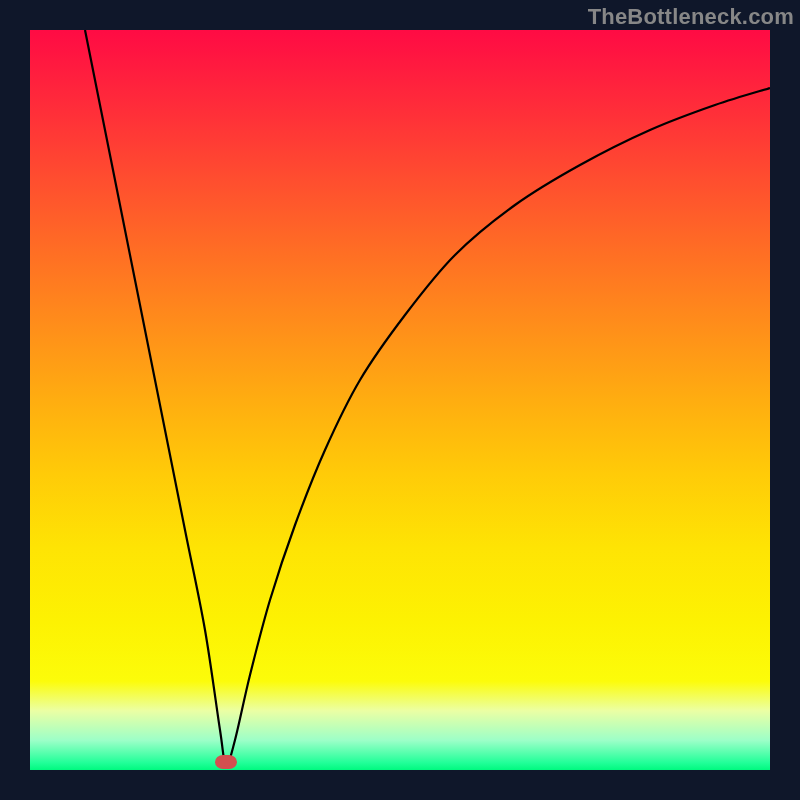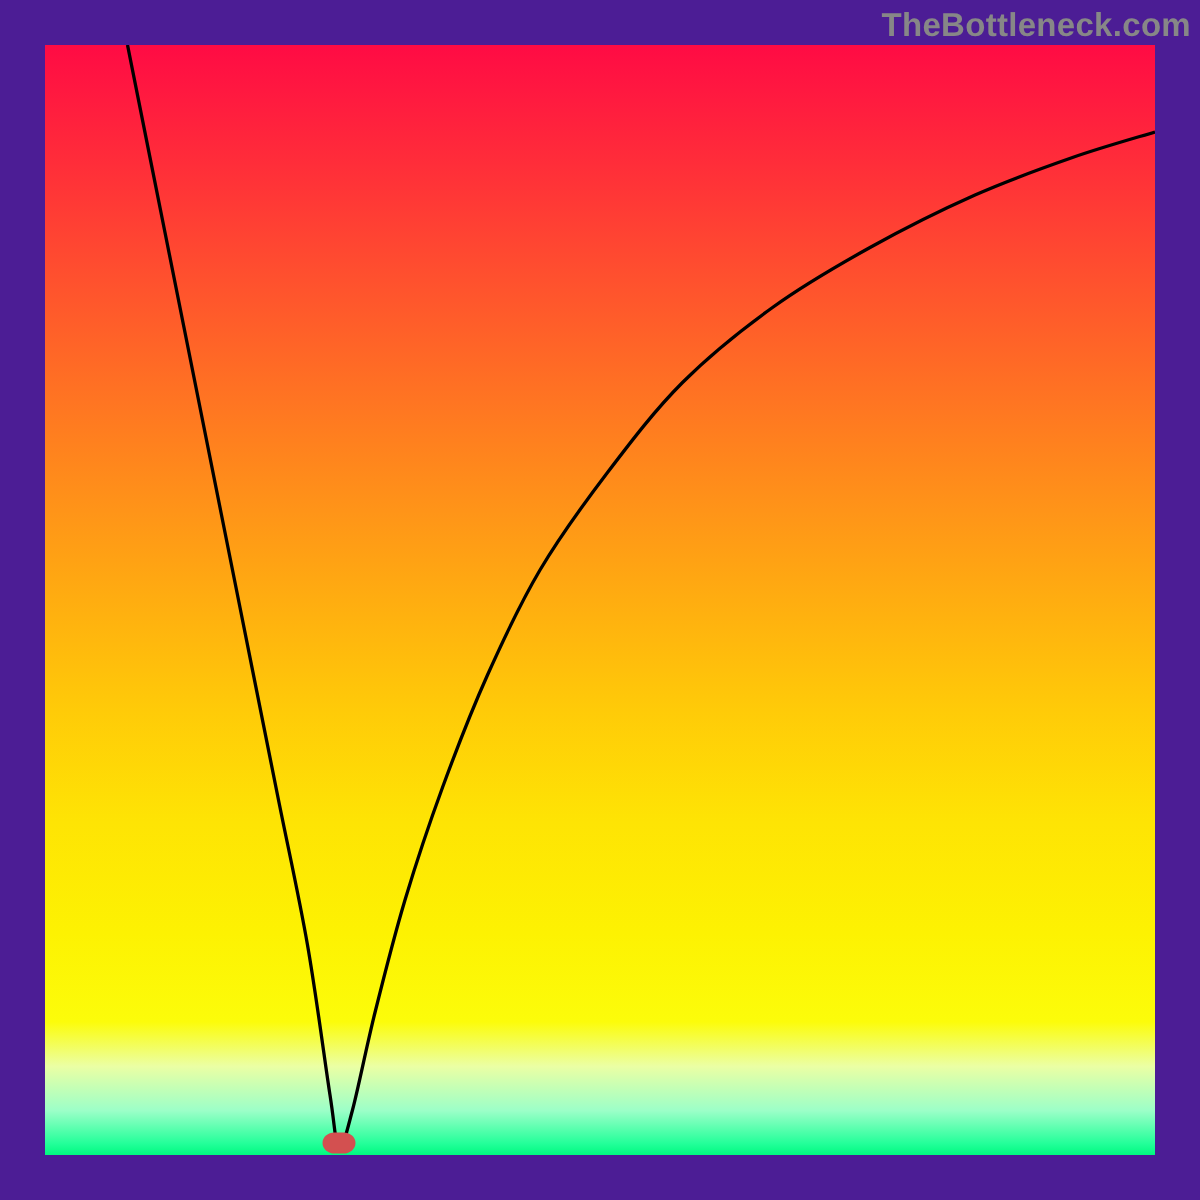--- a/index.html
+++ b/index.html
@@ -6,21 +6,21 @@
     margin: 0;
     padding: 0;
     width: 800px;
     height: 800px;
     background: #000;
     overflow: hidden;
   }
   .frame {
     width: 800px;
     height: 800px;
-    background: #4c1d95;
+    background: #0f172a;
     position: relative;
   }
   .plot-area {
     position: absolute;
     left: 30px;
     top: 30px;
     width: 740px;
     height: 740px;
     background: linear-gradient(to bottom,
       #ff0b44 0%,

